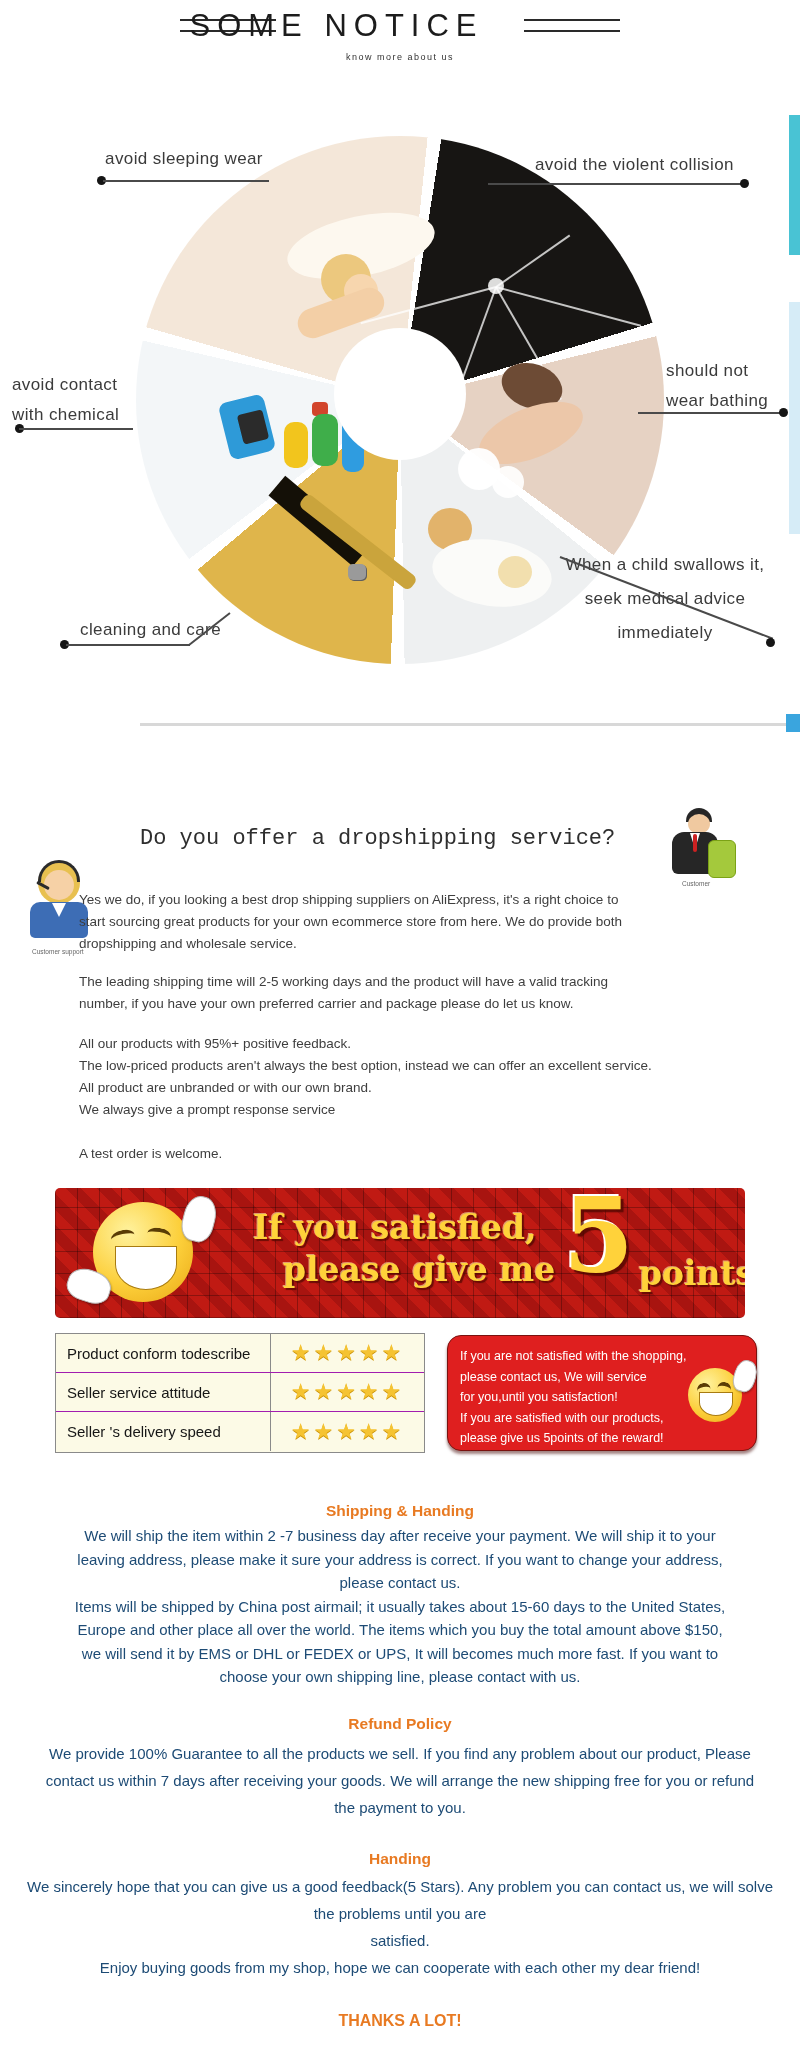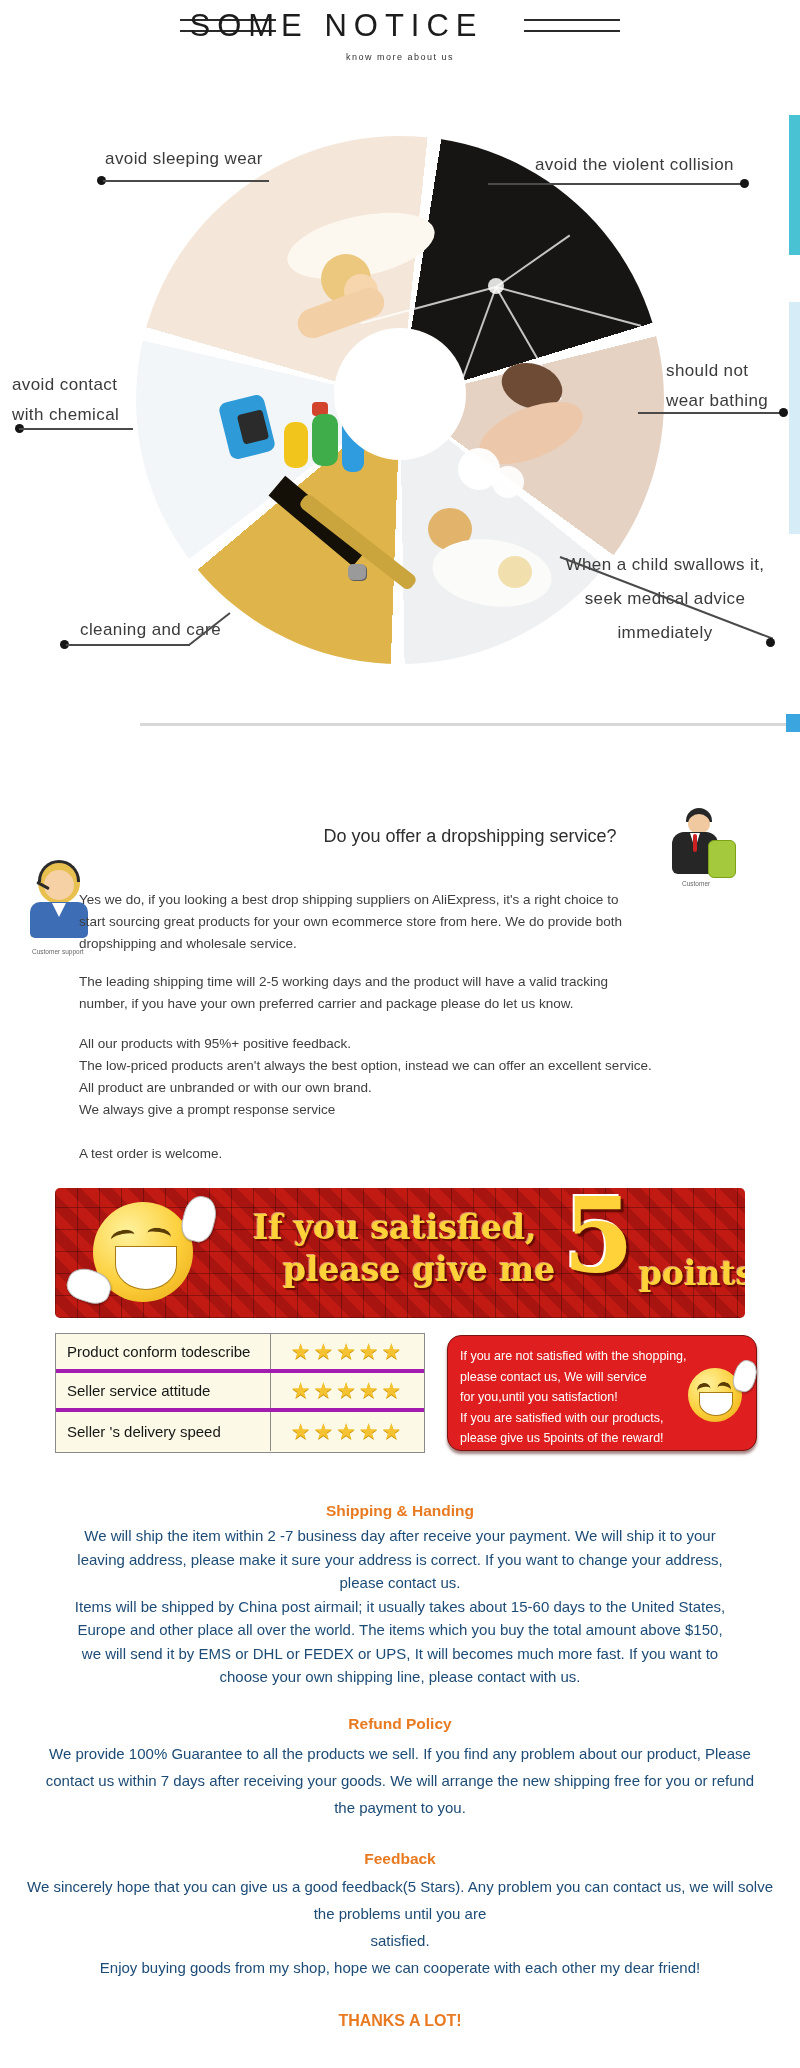--- a/index.html
+++ b/index.html
@@ -29,21 +29,21 @@
   .lbl{position:absolute;font-size:17px;color:#3b3b3b;letter-spacing:.4px;}
   .lline{position:absolute;height:2px;background:#4a4a4a;transform-origin:left center;}
   .ldot{position:absolute;width:9px;height:9px;border-radius:50%;background:#151515;}
   .strip{position:absolute;width:11px;}
 
   
   .divider{left:140px;top:723px;width:646px;height:3px;background:#d8d8d8;}
   .divsq{left:786px;top:714px;width:14px;height:18px;background:#3aa5de;}
 
   
-  .q-title{left:140px;top:826px;width:660px;text-align:center;font-size:18px;color:#2e2e2e;}
+  .q-title{left:140px;top:826px;width:660px;font-size:22px;color:#2e2e2e;font-family:Liberation Mono, monospace;}
   .qa-p{position:absolute;left:79px;width:700px;font-size:13.5px;line-height:22px;color:#3e3e3e;}
 
   
   .avatar *{position:absolute;}
   .cap{font-size:6.5px;color:#666;}
 
   
   .banner{left:55px;top:1188px;width:690px;height:130px;border-radius:5px;overflow:hidden;
     background-color:#a61310;
     background-image:
@@ -54,21 +54,21 @@
     text-shadow:2px 2px 1px rgba(80,8,0,.75), -1px -1px 0 rgba(255,244,170,.6);}
   .smiley{position:absolute;border-radius:50%;
     background:radial-gradient(circle at 35% 30%, #fff29e, #fccf3a 55%, #e8a614);}
   .smiley *{position:absolute;}
   .eye{border:0;border-top:4px solid #5a3c05;border-radius:50% 50% 0 0;height:10px;background:transparent;}
   .grin{background:#fff;border:1px solid #a87b10;border-radius:50%;}
   .glove{position:absolute;background:#fff;border:1px solid #bbb;border-radius:45% 45% 40% 40%;box-shadow:1px 1px 2px rgba(0,0,0,.3);}
 
   
   .rtable{left:55px;top:1333px;width:368px;height:118px;background:#fcfae6;border:1px solid #8a8a8a;}
-  .rrow{display:flex;height:39px;border-bottom:4px solid #a21caf;box-sizing:border-box;}
+  .rrow{display:flex;height:39px;border-bottom:1px solid #a21caf;box-sizing:border-box;}
   .rrow:last-child{border-bottom:0;}
   .rlabel{width:215px;border-right:1px solid #8a8a8a;box-sizing:border-box;display:flex;align-items:center;
     padding-left:11px;font-size:15px;color:#161616;}
   .rstars{flex:1;display:flex;align-items:center;justify-content:center;font-size:22px;letter-spacing:3px;
     color:#f5c332;text-shadow:0 1px 0 #c98f00;}
 
   
   .redbox{left:447px;top:1335px;width:310px;height:116px;background:#df1f1f;border:1px solid #7a120f;
     border-radius:14px;box-shadow:0 3px 3px rgba(70,8,6,.5);box-sizing:border-box;padding:10px 12px;
     color:#fff;font-size:12.5px;line-height:20.5px;}
@@ -244,21 +244,21 @@
 Items will be shipped by China post airmail; it usually takes about 15-60 days to the United States,
 Europe and other place all over the world. The items which you buy the total amount above $150,
 we will send it by EMS or DHL or FEDEX or UPS, It will becomes much more fast. If you want to
 choose your own shipping line, please contact with us.</div>
 
   <div class="sec-h" style="top:1715px;">Refund Policy</div>
   <div class="sec-b lh27 pre" style="top:1740px;">We provide 100% Guarantee to all the products we sell. If you find any problem about our product, Please
 contact us within 7 days after receiving your goods.  We will arrange the new shipping free for you or refund
 the payment to you.</div>
 
-  <div class="sec-h" style="top:1850px;">Feedback</div>
+  <div class="sec-h" style="top:1850px;">Handing</div>
   <div class="sec-b lh27 pre" style="top:1873px;">We sincerely hope that you can give us a good feedback(5 Stars). Any problem you can contact us, we will solve
 the problems until you are
 satisfied.
 Enjoy buying goods from my shop, hope we can cooperate with each other my dear friend!</div>
 
   <div class="sec-h" style="top:2012px;font-size:16px;">THANKS A LOT!</div>
 
 </div>
 
 </body></html>

